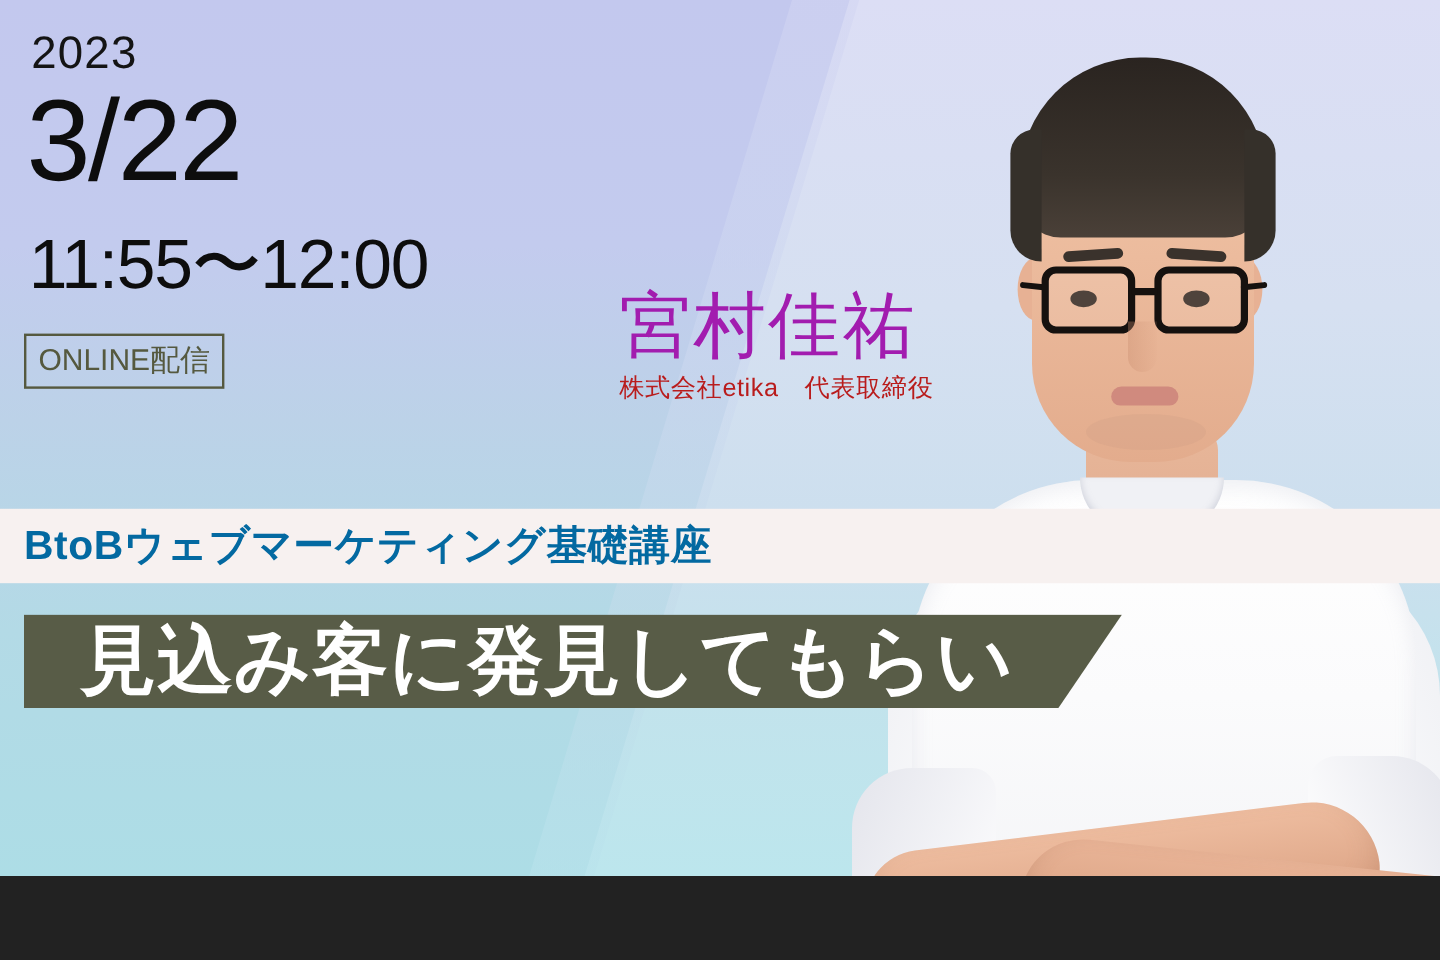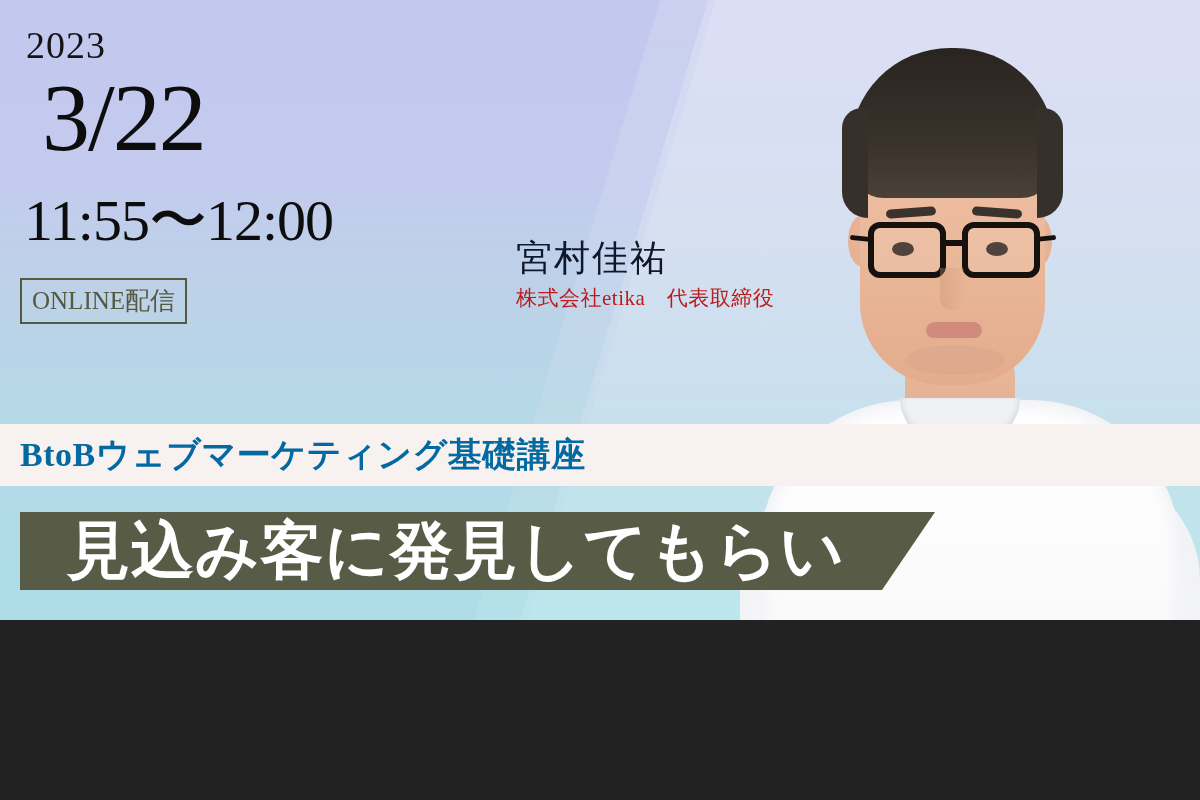--- a/index.html
+++ b/index.html
@@ -1,22 +1,22 @@
 <!DOCTYPE html>
 <html><head>
 <meta charset="utf-8">
 <title>Webinar Banner</title>
 <style>
   html,body{margin:0;padding:0;background:#222;}
   *{box-sizing:border-box;}
   .stage{
     position:relative;
-    width:1200px;height:620px;
+    width:1200px;height:730px;
     overflow:hidden;
-    font-family:Liberation Serif, serif;
+    font-family:Liberation Sans, sans-serif;
     background:#c6cbef;
   }
 
   
   .bg-base{
     position:absolute;inset:0;
     background:linear-gradient(to bottom,#c3c8ee 0%,#c3cbee 28%,#bcd2e8 48%,#b3dae6 72%,#addde6 100%);
   }
   
   .bg-wedge{
@@ -137,21 +137,21 @@
   .datebox{position:absolute;left:0;top:0;width:520px;}
   .year{
     position:absolute;left:26px;top:26px;
     font-size:38px;color:#141414;letter-spacing:1px;line-height:1;
   }
   .bigdate{
     position:absolute;left:22px;top:72px;
     display:flex;align-items:baseline;
   }
   .bigdate .md{
-    font-size:96px;color:#0d0d0d;line-height:.95;letter-spacing:-2px;font-weight:400;margin-left:20px;
+    font-size:96px;color:#0d0d0d;line-height:.95;letter-spacing:-2px;font-weight:400;
   }
   .bigdate .dow{
     font-size:40px;color:#0d0d0d;margin-left:6px;letter-spacing:0px;
   }
   .time{
     position:absolute;left:24px;top:192px;
     font-size:58px;color:#0d0d0d;line-height:1;letter-spacing:-1px;
   }
   .badges{
     position:absolute;left:20px;top:278px;display:flex;gap:14px;
@@ -159,21 +159,21 @@
   .badge{
     border:2px solid #55593f;color:#55593f;
     font-size:25px;line-height:1;
     padding:8px 10px 9px;
     background:transparent;
     white-space:nowrap;
   }
 
   
   .speaker{position:absolute;left:516px;top:240px;text-align:left;}
-  .sp-name{font-size:36px;color:#0f172a;line-height:1.05;letter-spacing:2px;}
+  .sp-name{font-size:60px;color:#a21caf;line-height:1.05;letter-spacing:2px;}
   .sp-role{font-size:21px;color:#b91c1c;margin-top:6px;letter-spacing:.5px;}
 
   
   .subband{
     position:absolute;left:0;top:424px;width:1200px;height:62px;
     background:#f7f1f0;
   }
   .subband .txt{
     position:absolute;left:20px;top:50%;transform:translateY(-50%);
     font-size:34px;font-weight:bold;color:#0369a1;letter-spacing:.5px;

